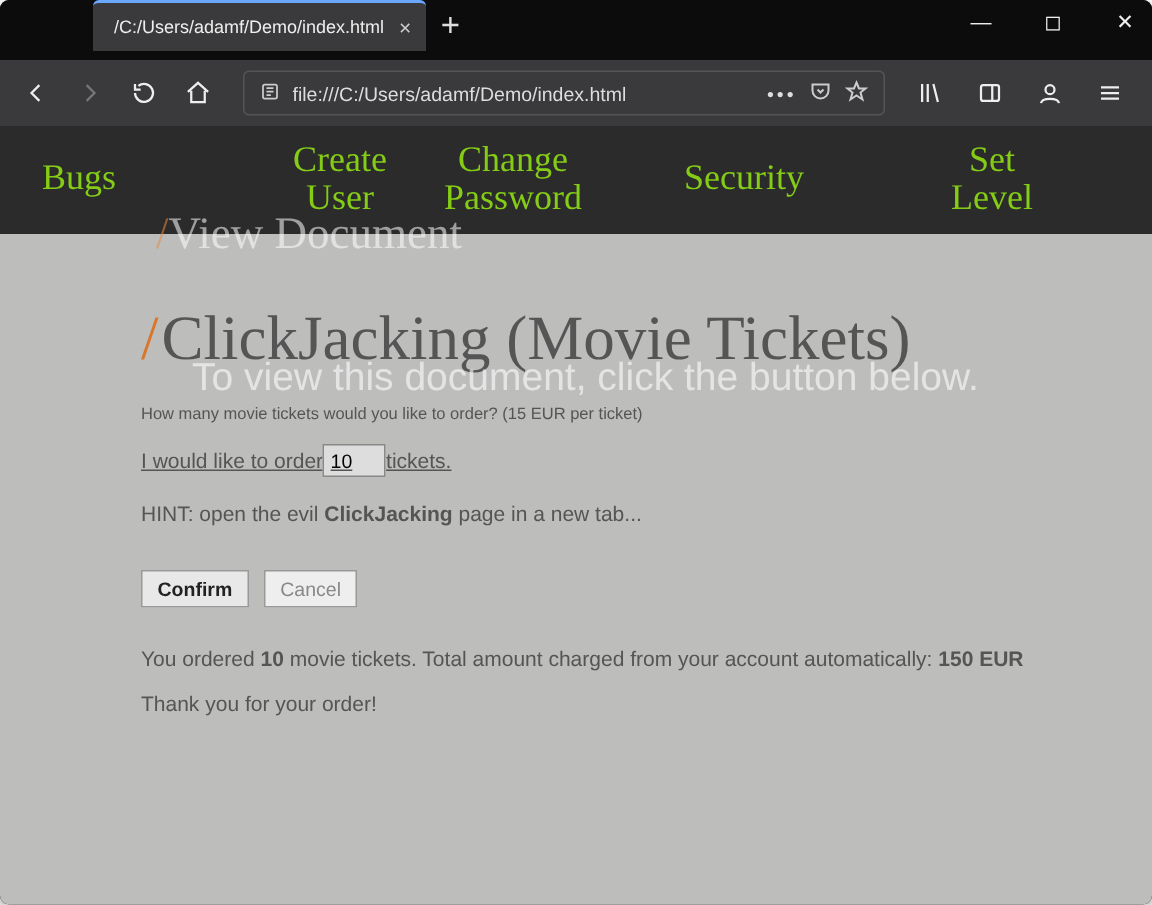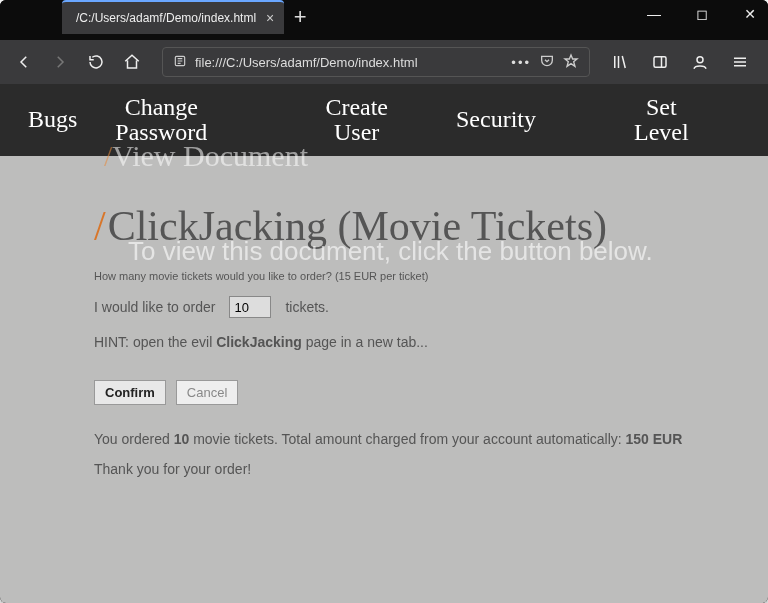--- a/index.html
+++ b/index.html
@@ -22,27 +22,27 @@
   .iconbtn.disabled svg { stroke:#777; }
   .urlbar { flex:1; background:#3a3a3c; border:1px solid #555; border-radius:4px; height:30px; margin:16px 8px; display:flex; align-items:center; padding:0 10px; gap:8px; color:#ddd; font-size:13px; }
   .urlbar .lock svg { width:14px; height:14px; fill:#ccc; }
   .urlbar .addr { flex:1; white-space:nowrap; overflow:hidden; }
   .urlbar .dots { letter-spacing:2px; }
   .right-icons { display:flex; gap:8px; padding-right:4px; }
 
   
   .viewport { flex:1; position:relative; background:#bdbdbc; overflow:hidden; }
   .site-nav { height:72px; background:#2b2b2b; display:flex; align-items:center; padding:0 28px; gap:38px; }
-  .site-nav span { color:#ffffff; font-family:"Comic Sans MS","Bradley Hand",cursive; font-size:24px; line-height:1.05; white-space:pre-line; text-align:center; }
+  .site-nav span { color:#84cc16; font-family:"Comic Sans MS","Bradley Hand",cursive; font-size:24px; line-height:1.05; white-space:pre-line; text-align:center; }
 
   .content { padding:46px 0 0 94px; color:#444; position:relative; }
   h1 { font-family:"Comic Sans MS","Bradley Hand",cursive; font-size:42px; color:#555; font-weight:normal; white-space:nowrap; }
   h1 .slash { color:#d8762a; margin-right:2px; }
   .q { margin-top:20px; font-size:11px; color:#555; }
-  .orderline { margin-top:14px; font-size:14px; color:#555; display:flex; align-items:center; gap:14px; }
+  .orderline { margin-top:14px; font-size:14px; color:#555; display:flex; align-items:center; gap:0;text-decoration:underline; }
   .orderline input { width:42px; height:22px; border:1px solid #888; background:#ddd; font-size:13px; text-align:left; padding-left:4px; }
   .hint { margin-top:16px; font-size:14px; color:#555; }
   .hint b { font-weight:bold; }
   .btnrow { margin-top:30px; display:flex; gap:10px; }
   .btnrow button { font-size:13px; padding:4px 10px; background:#e8e8e8; border:1px solid #999; color:#222; font-weight:bold; }
   .btnrow button.cancel { color:#888; font-weight:normal; background:#eee; }
   .result { margin-top:26px; font-size:14px; color:#555; white-space:nowrap; }
   .thanks { margin-top:14px; font-size:14px; color:#555; }
 
   
@@ -131,24 +131,24 @@
           <svg viewBox="0 0 24 24">
             <path d="M4 7h16M4 12h16M4 17h16"></path>
           </svg>
         </div>
     </div>
   </div>
 
   <div class="viewport">
     <div class="site-nav">
       <span>Bugs</span>
+      <span style="margin-left:80px">Create
+User</span>
       <span>Change
 Password</span>
-      <span style="margin-left:80px">Create
-User</span>
       <span style="margin-left:30px">Security</span>
       <span style="margin-left:60px">Set
 Level</span>
     </div>
 
     <div class="content">
       <h1><span class="slash">/</span><span>ClickJacking (Movie Tickets)</span></h1>
       <p class="q">How many movie tickets would you like to order? (15 EUR per ticket)</p>
       <div class="orderline">
         <span>I would like to order</span>

